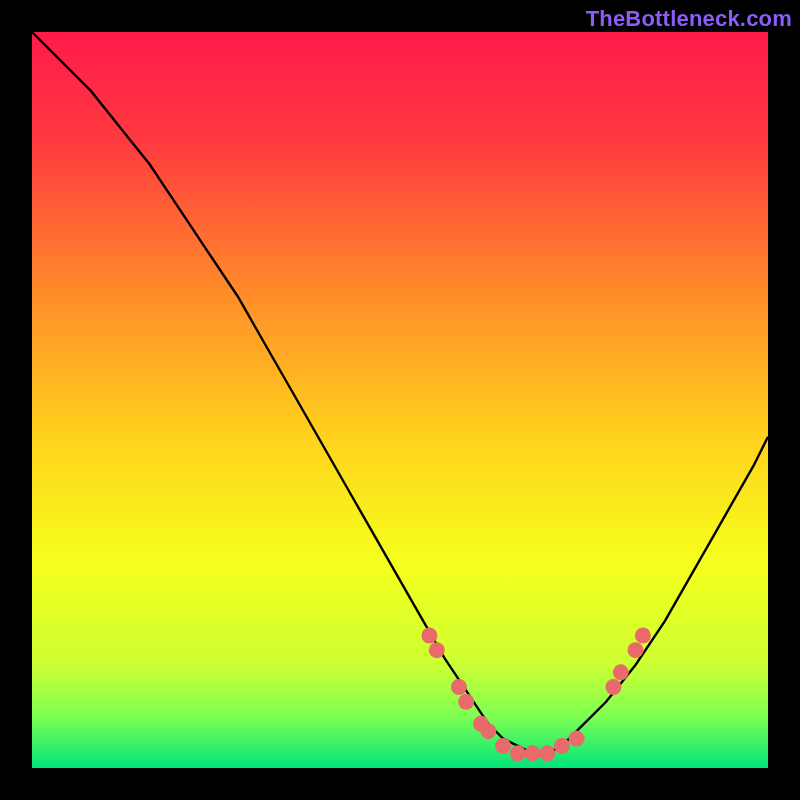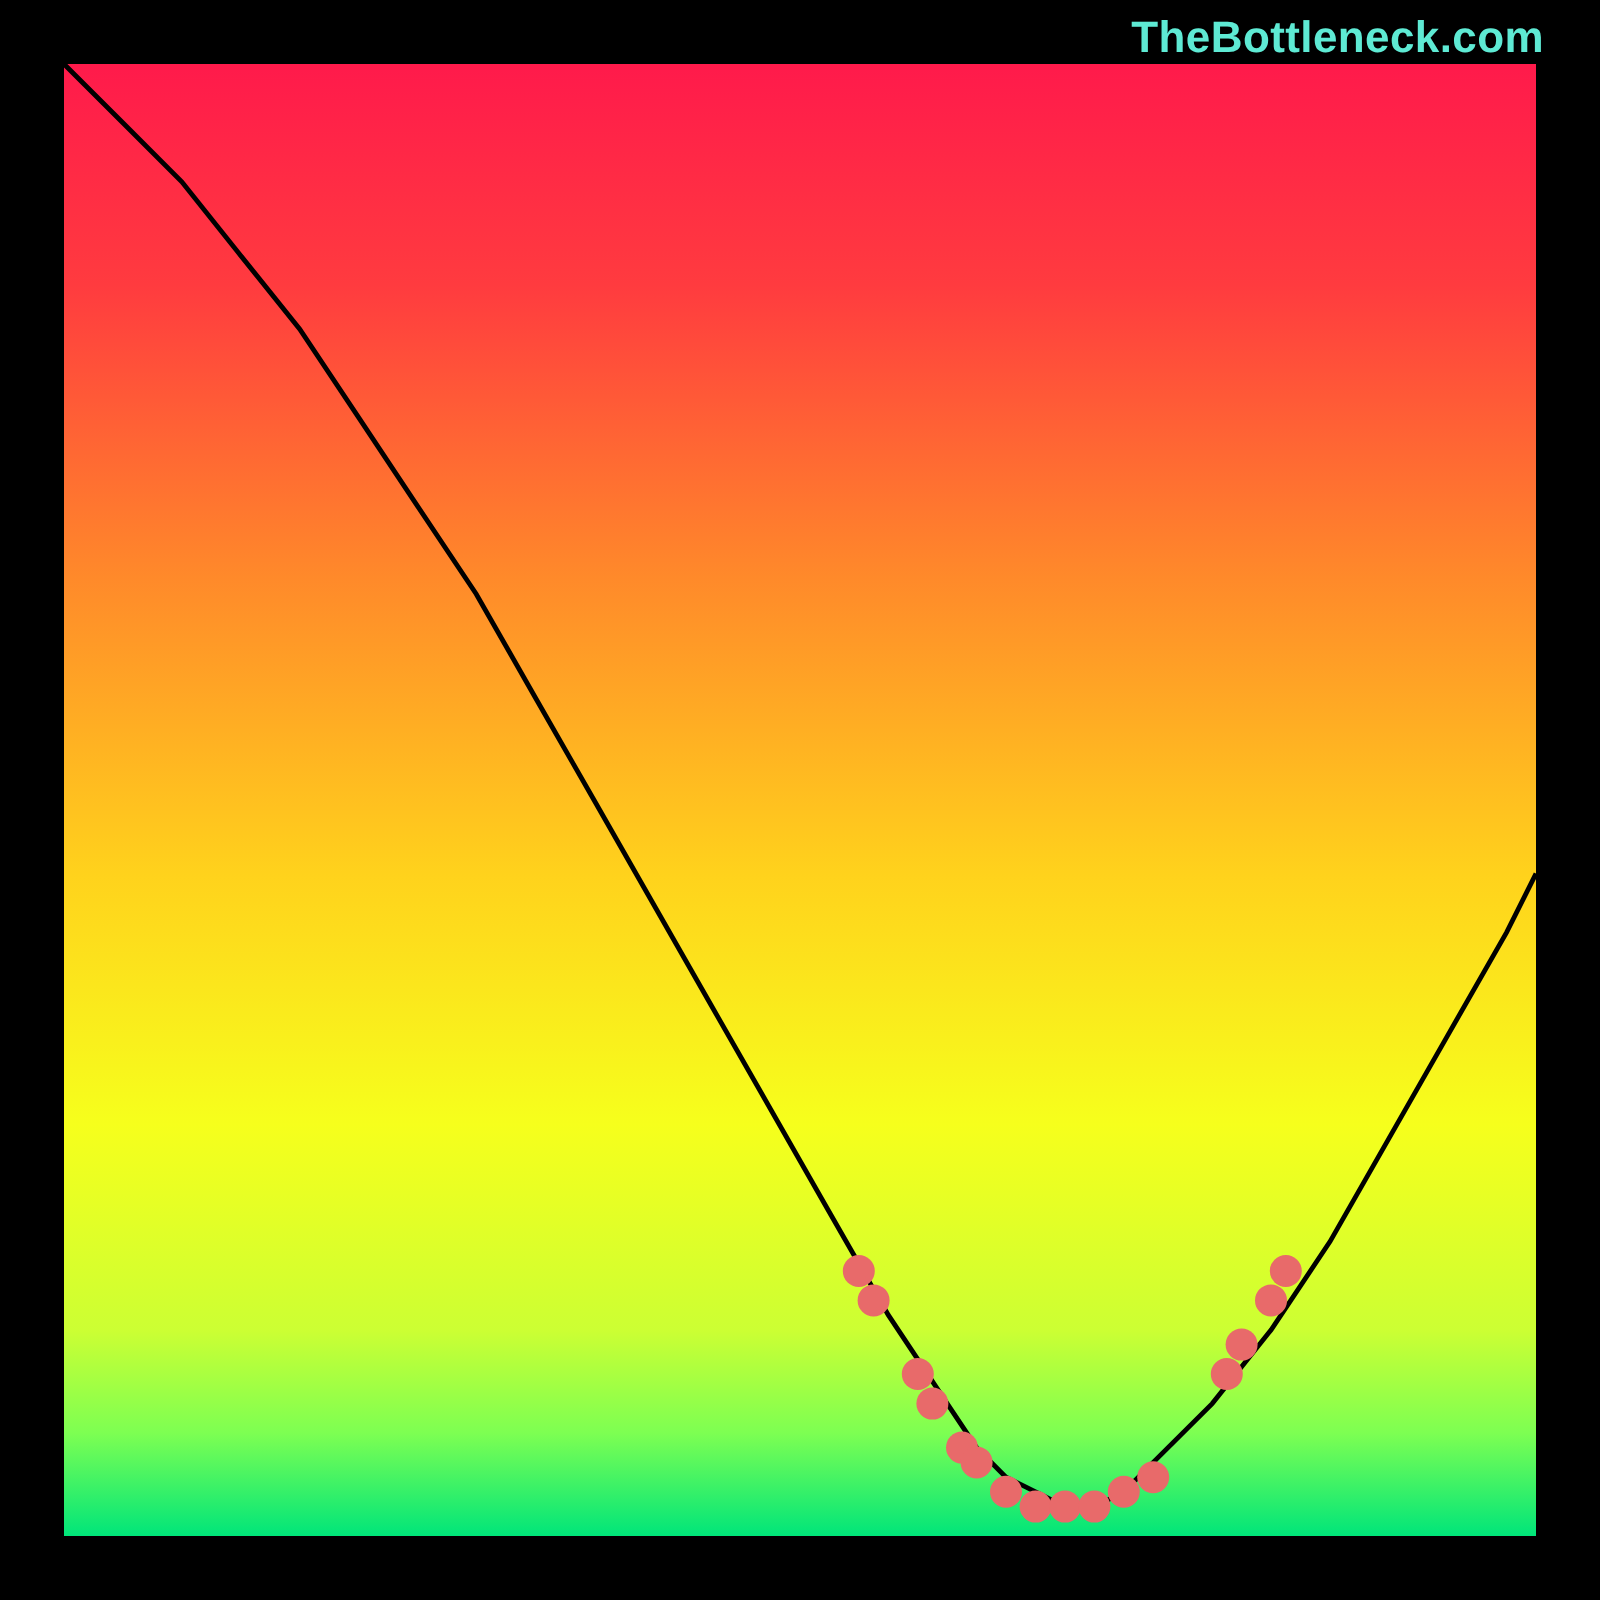--- a/index.html
+++ b/index.html
@@ -22,22 +22,22 @@
   .plot {
     position: absolute;
     top: 32px;
     left: 32px;
     width: 736px;
     height: 736px;
   }
   .watermark {
     position: absolute;
     top: 6px;
-    right: 28px;
-    color: #5eead4;
+    right: 8px;
+    color: #8b5cf6;
     font-size: 22px;
     font-weight: 600;
     letter-spacing: 0.2px;
   }
   svg { display: block; }
 </style>
 </head>
 <body>
 
 <div class="frame">

